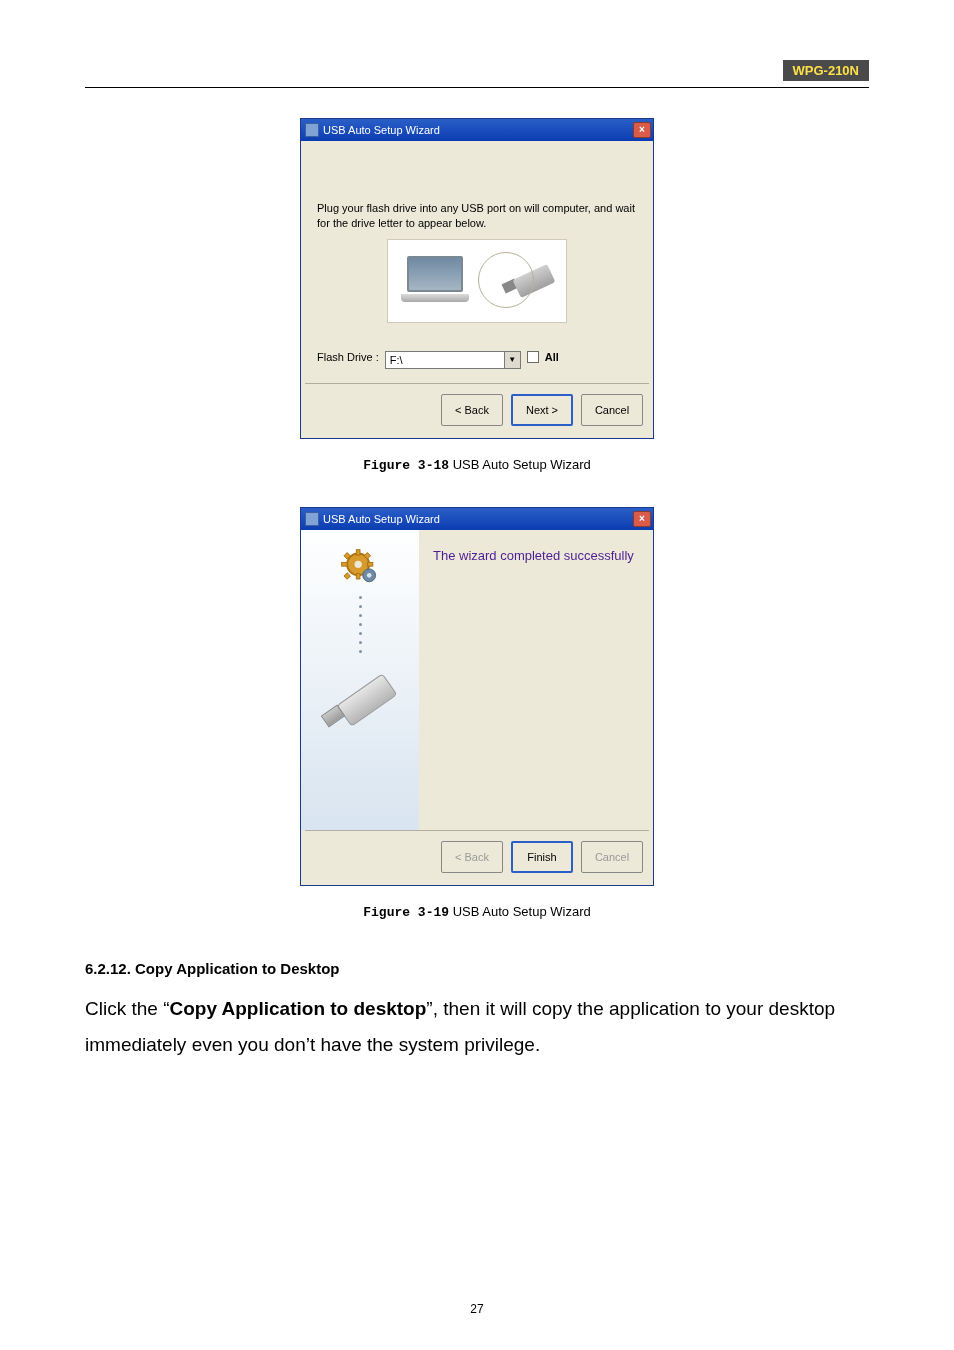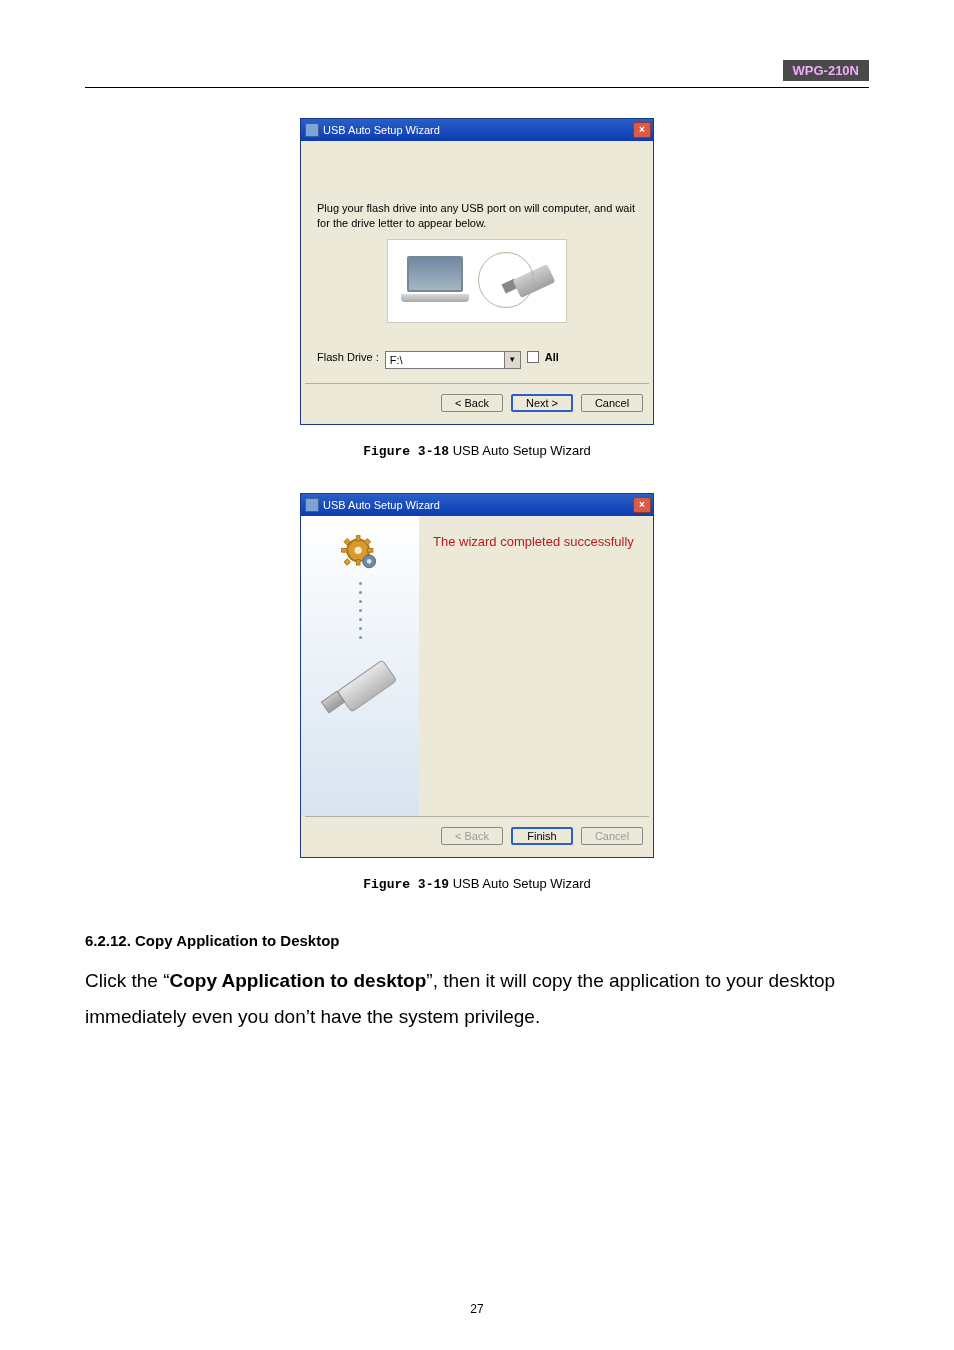--- a/index.html
+++ b/index.html
@@ -15,21 +15,21 @@
   .page {
     padding: 60px 85px 40px 85px;
   }
   .header-bar {
     text-align: right;
     margin-bottom: 6px;
   }
   .badge {
     display: inline-block;
     background: #4a4a4a;
-    color: #f0abfc;
+    color: #fde047;
     padding: 3px 10px;
     font-size: 13px;
     font-weight: bold;
   }
   hr.rule {
     border: none;
     border-top: 1.5px solid #000;
     margin: 0 0 30px 0;
   }
   .figwrap {
@@ -91,21 +91,21 @@
     margin: 0 4px;
   }
   .button-row {
     display: flex;
     justify-content: flex-end;
     gap: 8px;
     padding: 10px 10px 12px 10px;
   }
   .btn {
     min-width: 62px;
-    height: 18px;
+    height: 32px;
     font-size: 11px;
     background: #ece9d8;
     border: 1px solid #888;
     border-radius: 2px;
     display: inline-flex;
     align-items: center;
     justify-content: center;
     padding: 0 8px;
   }
   .btn.disabled {
@@ -247,21 +247,21 @@
     transform: rotate(-35deg);
     border:1px solid #888;
   }
   .w2-main {
     flex: 1;
     padding: 18px 14px;
   }
   .w2-title {
     font-family: "Trebuchet MS", Verdana, sans-serif;
     font-size: 13px;
-    color: #b91c1c;
+    color: #4c1d95;
     margin-bottom: 6px;
   }
 
   
   h3.sec {
     font-size: 15px;
     margin: 40px 0 14px 0;
     font-weight: bold;
   }
   p.body {

